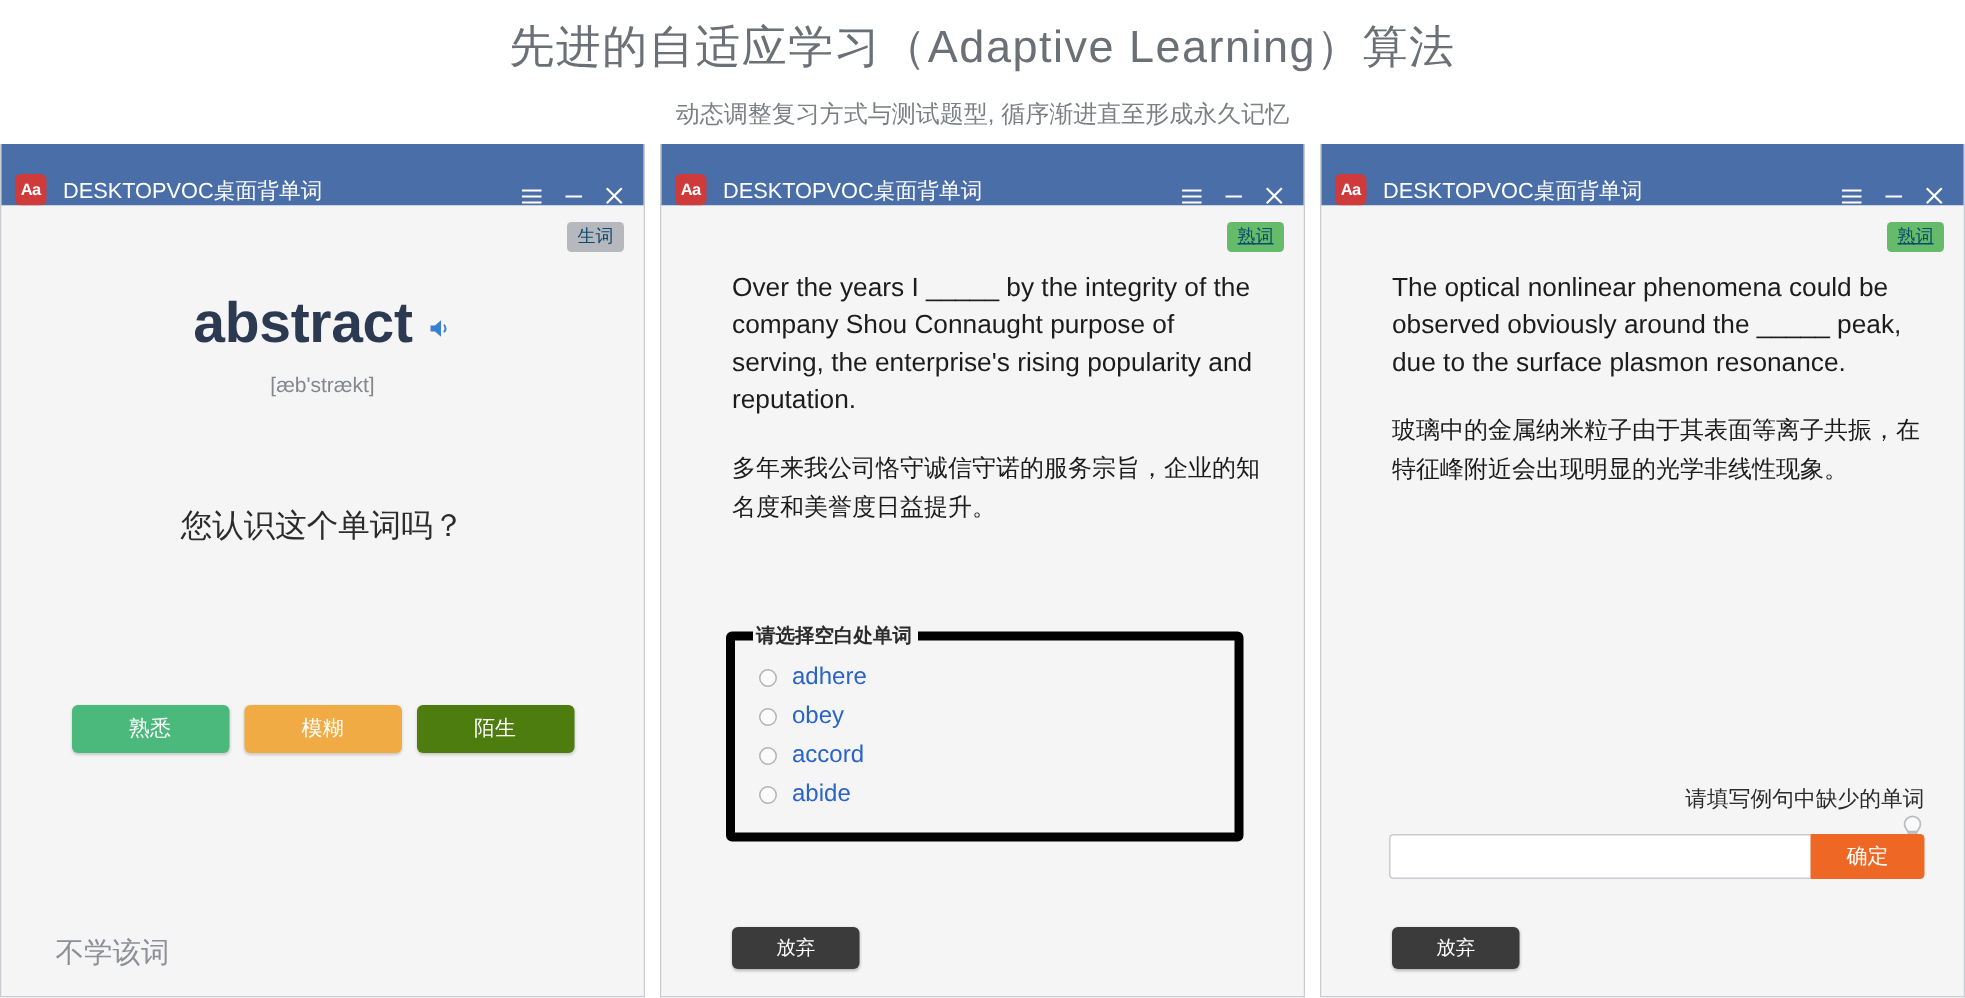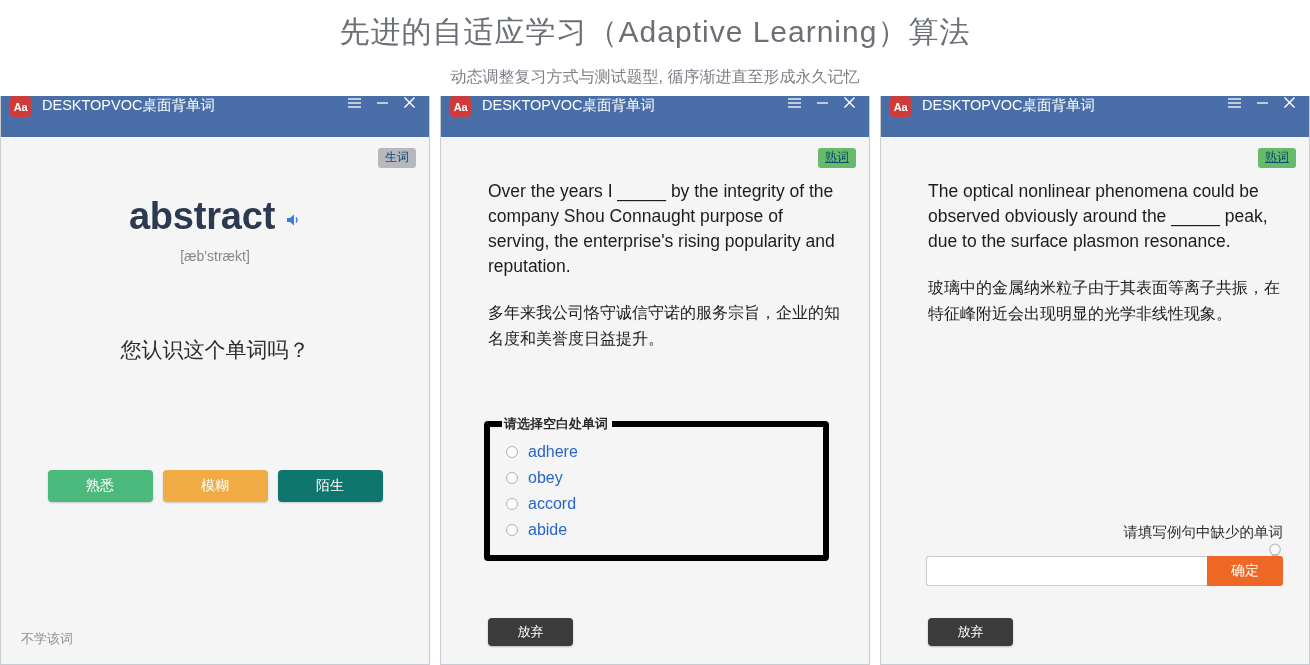--- a/index.html
+++ b/index.html
@@ -59,21 +59,21 @@
     display: flex;
     flex-direction: column;
     position: relative;
   }
 
   
   .titlebar {
     height: 41px;
     background: #4a6fa8;
     display: flex;
-    align-items: flex-start;
+    align-items: flex-end;
     padding: 0 10px 0 9px;
     flex: none;
     box-sizing: border-box;
   }
   .app-logo {
     width: 21px;
     height: 21px;
     background: #cf3a3a;
     border-radius: 4px;
     color: #ffffff;
@@ -170,26 +170,26 @@
     border: none;
     border-radius: 4px;
     color: #ffffff;
     font-size: 14px;
     font-family: inherit;
     cursor: pointer;
     box-shadow: 0 1px 2px rgba(0,0,0,0.18);
   }
   .choice-btn.familiar { background: #4cb97c; }
   .choice-btn.vague    { background: #f0ab45; }
-  .choice-btn.strange  { background: #0f766e; }
+  .choice-btn.strange  { background: #4d7c0f; }
   .skip-link {
     position: absolute;
-    left: 20px;
+    left: 36px;
     bottom: 16px;
-    font-size: 13px;
+    font-size: 19px;
     color: #8d9096;
     cursor: pointer;
   }
 
   
   .sentence-wrap {
     padding: 42px 29px 0 47px;
   }
   .sentence-en {
     font-size: 17.5px;

